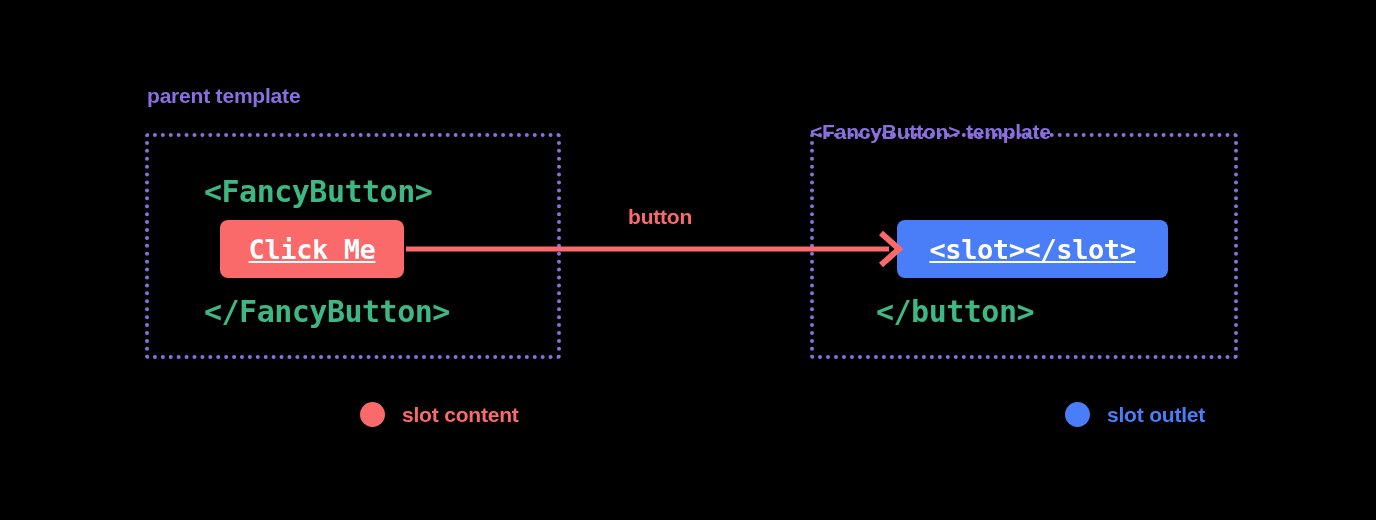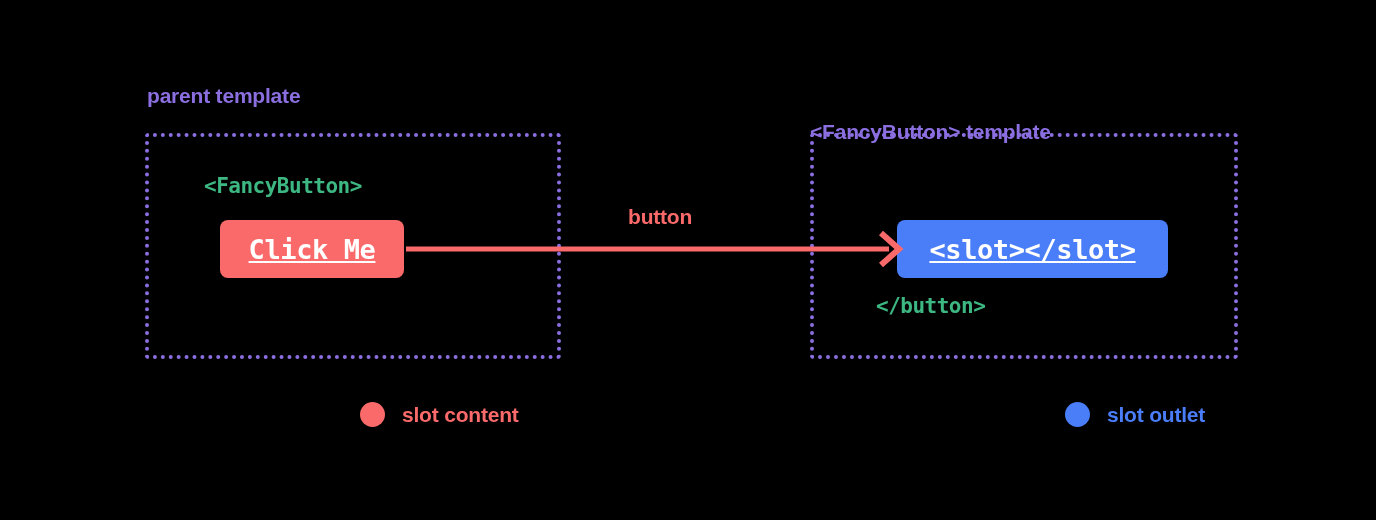--- a/index.html
+++ b/index.html
@@ -37,21 +37,21 @@
     box-sizing: border-box;
   }
   #box-left  { left: 145px; top: 133px; width: 416px; height: 226px; }
   #box-right { left: 810px; top: 133px; width: 428px; height: 226px; }
 
   
   .code-tag {
     position: absolute;
     font-family: "DejaVu Sans Mono", "Liberation Mono", monospace;
     font-weight: bold;
-    font-size: 21px;
+    font-size: 30px;
     color: #3eb883;
     white-space: nowrap;
     letter-spacing: -0.5px;
   }
   #tag-open-left   { left: 204px; top: 174px; }
   #tag-close-left  { left: 204px; top: 294px; }
   #tag-open-right  { left: 898px; top: 174px; }
   #tag-close-right { left: 876px; top: 294px; }
 
   
@@ -134,20 +134,21 @@
 
   <div class="panel-title" id="title-left">parent template</div>
 
   <div class="panel-title" id="title-right">&lt;FancyButton&gt; template</div>
 
   <div class="template-box" id="box-left"></div>
 
   <div class="template-box" id="box-right"></div>
 
   <div class="code-tag" id="tag-open-left">&lt;FancyButton&gt;</div>
+  <div class="code-tag" id="tag-close-left">&lt;/FancyButton&gt;</div>
 
   <div class="code-tag" id="tag-close-right">&lt;/button&gt;</div>
 
   <div class="pill" id="pill-content">Click Me</div>
 
   <div class="pill" id="pill-outlet">&lt;slot&gt;&lt;/slot&gt;</div>
 
   <svg id="arrow-svg" viewBox="0 0 510 42">
     <line x1="6" y1="21" x2="489" y2="21" stroke="#fb6a6a" stroke-width="5" stroke-linecap="butt"></line>
     <polyline points="481,5 499,21 481,37" fill="none" stroke="#fb6a6a" stroke-width="6" stroke-linecap="butt" stroke-linejoin="miter"></polyline>

